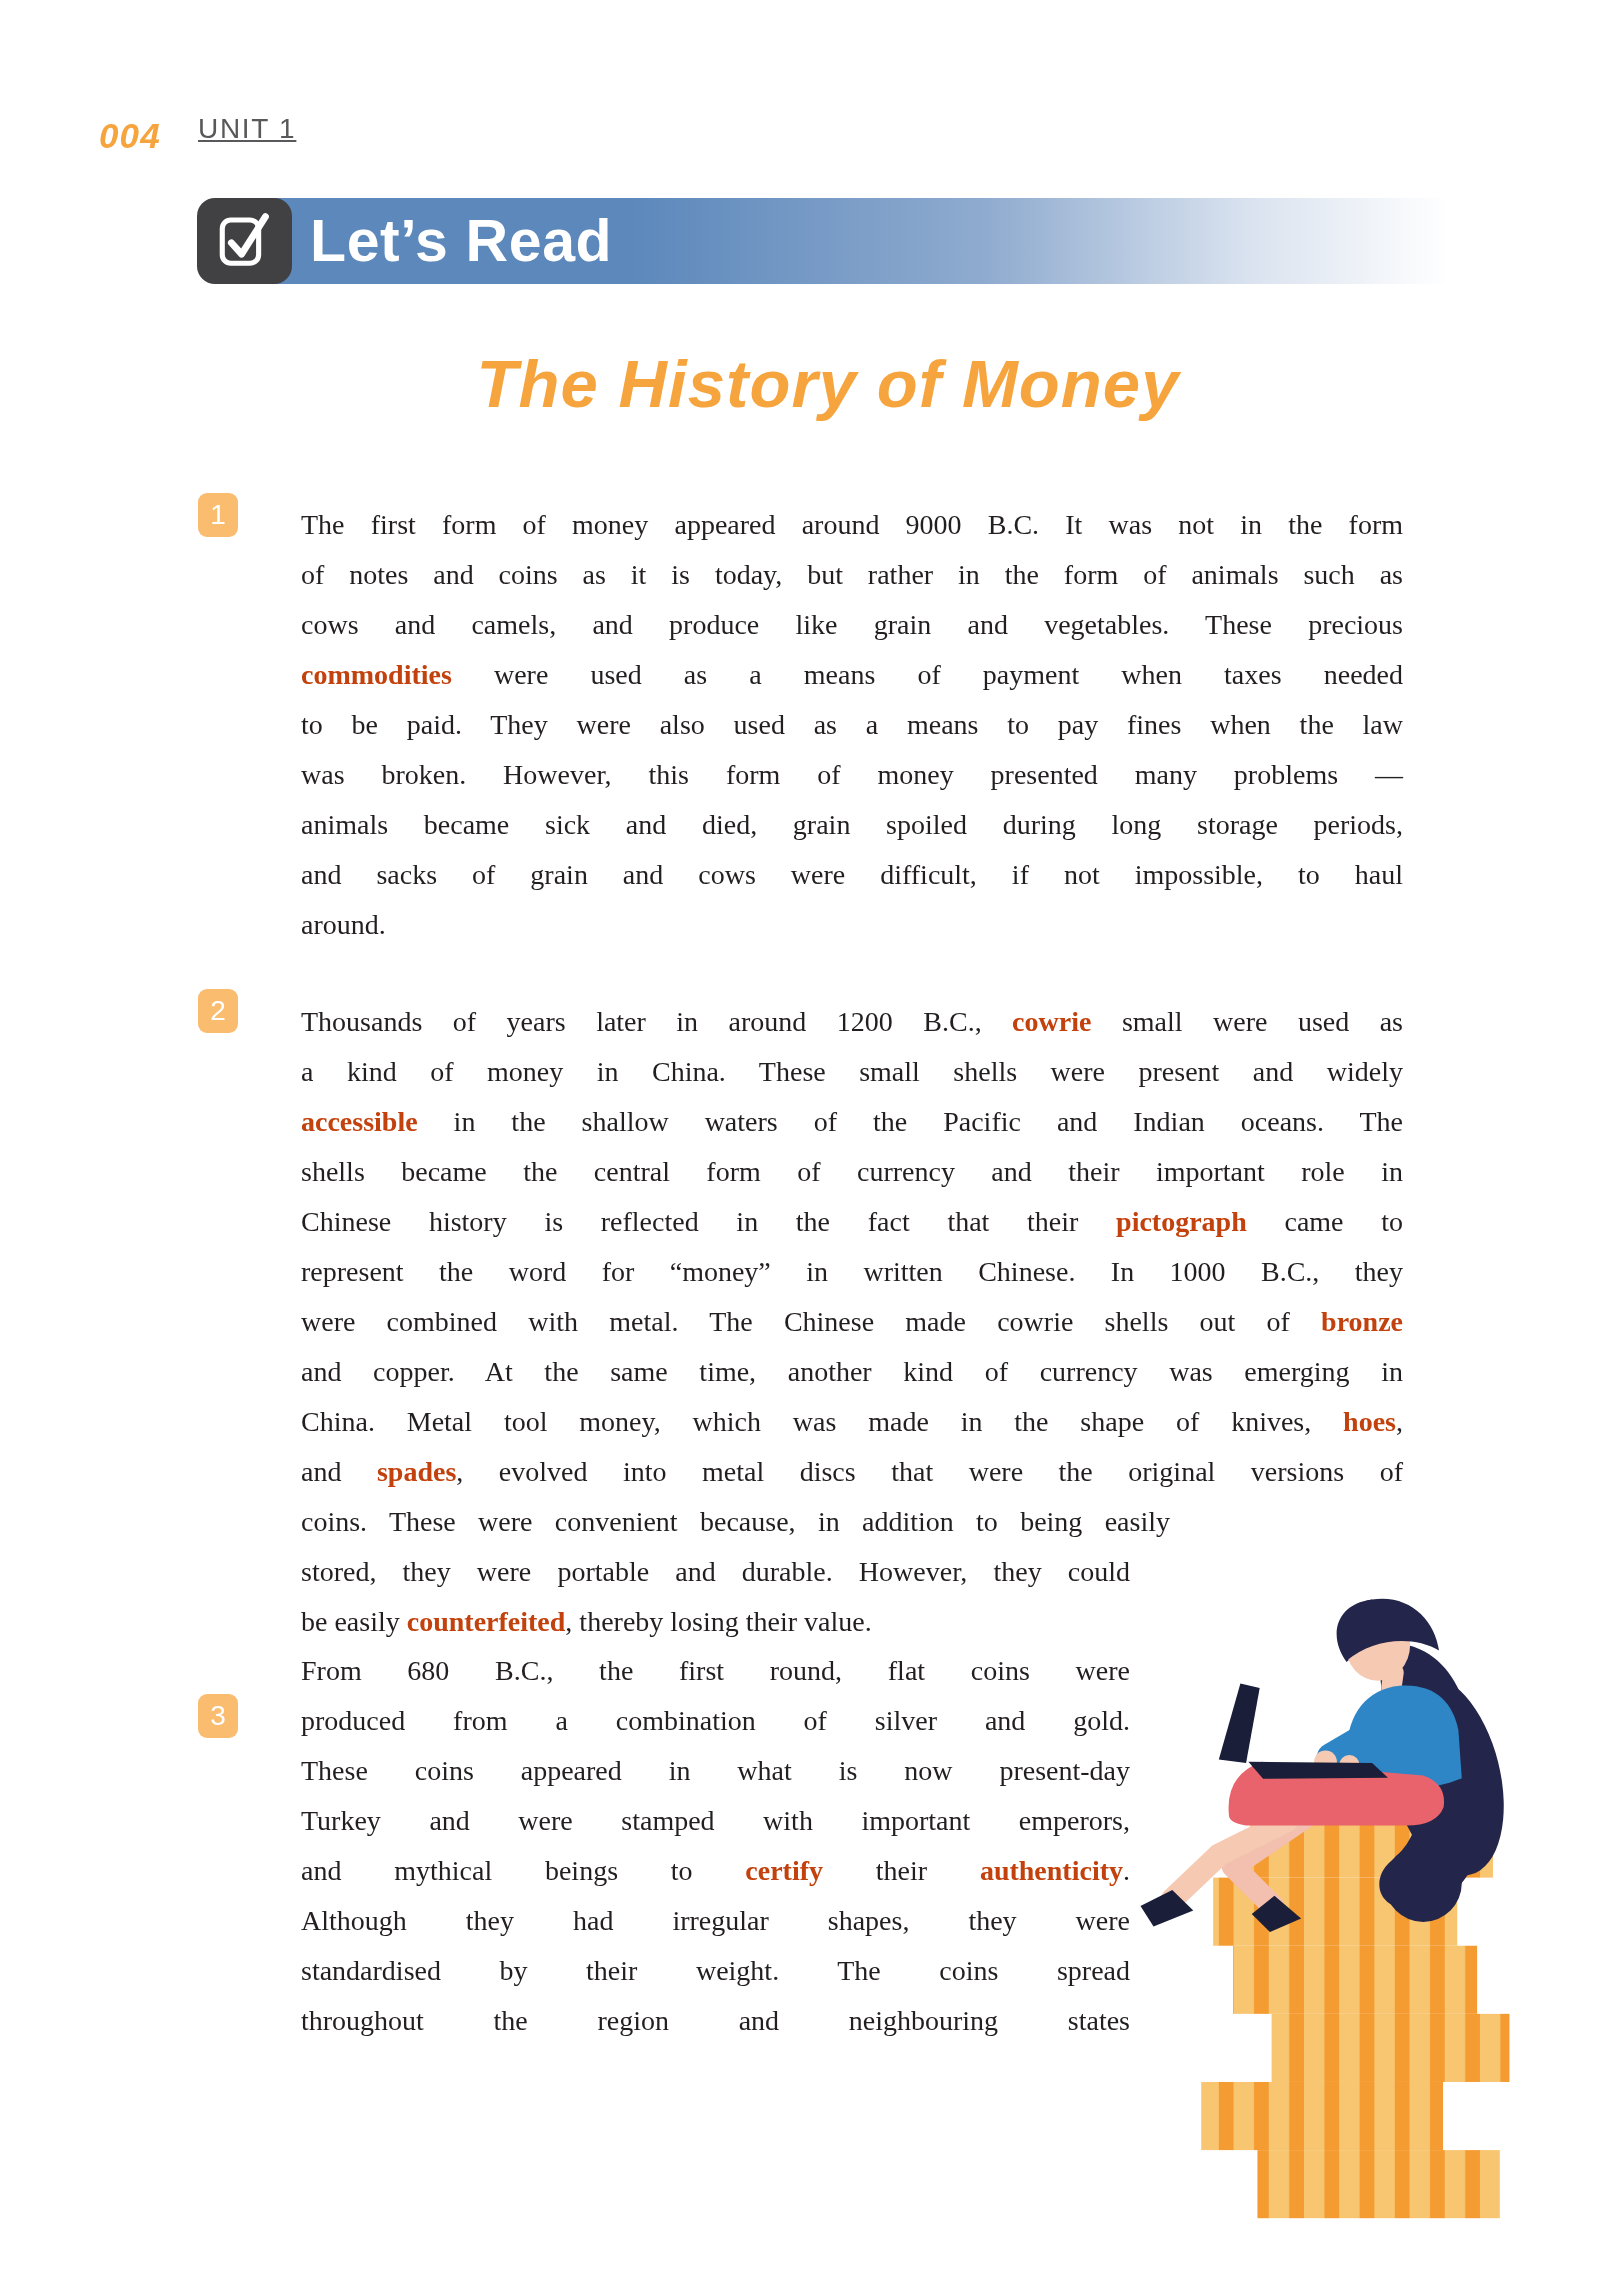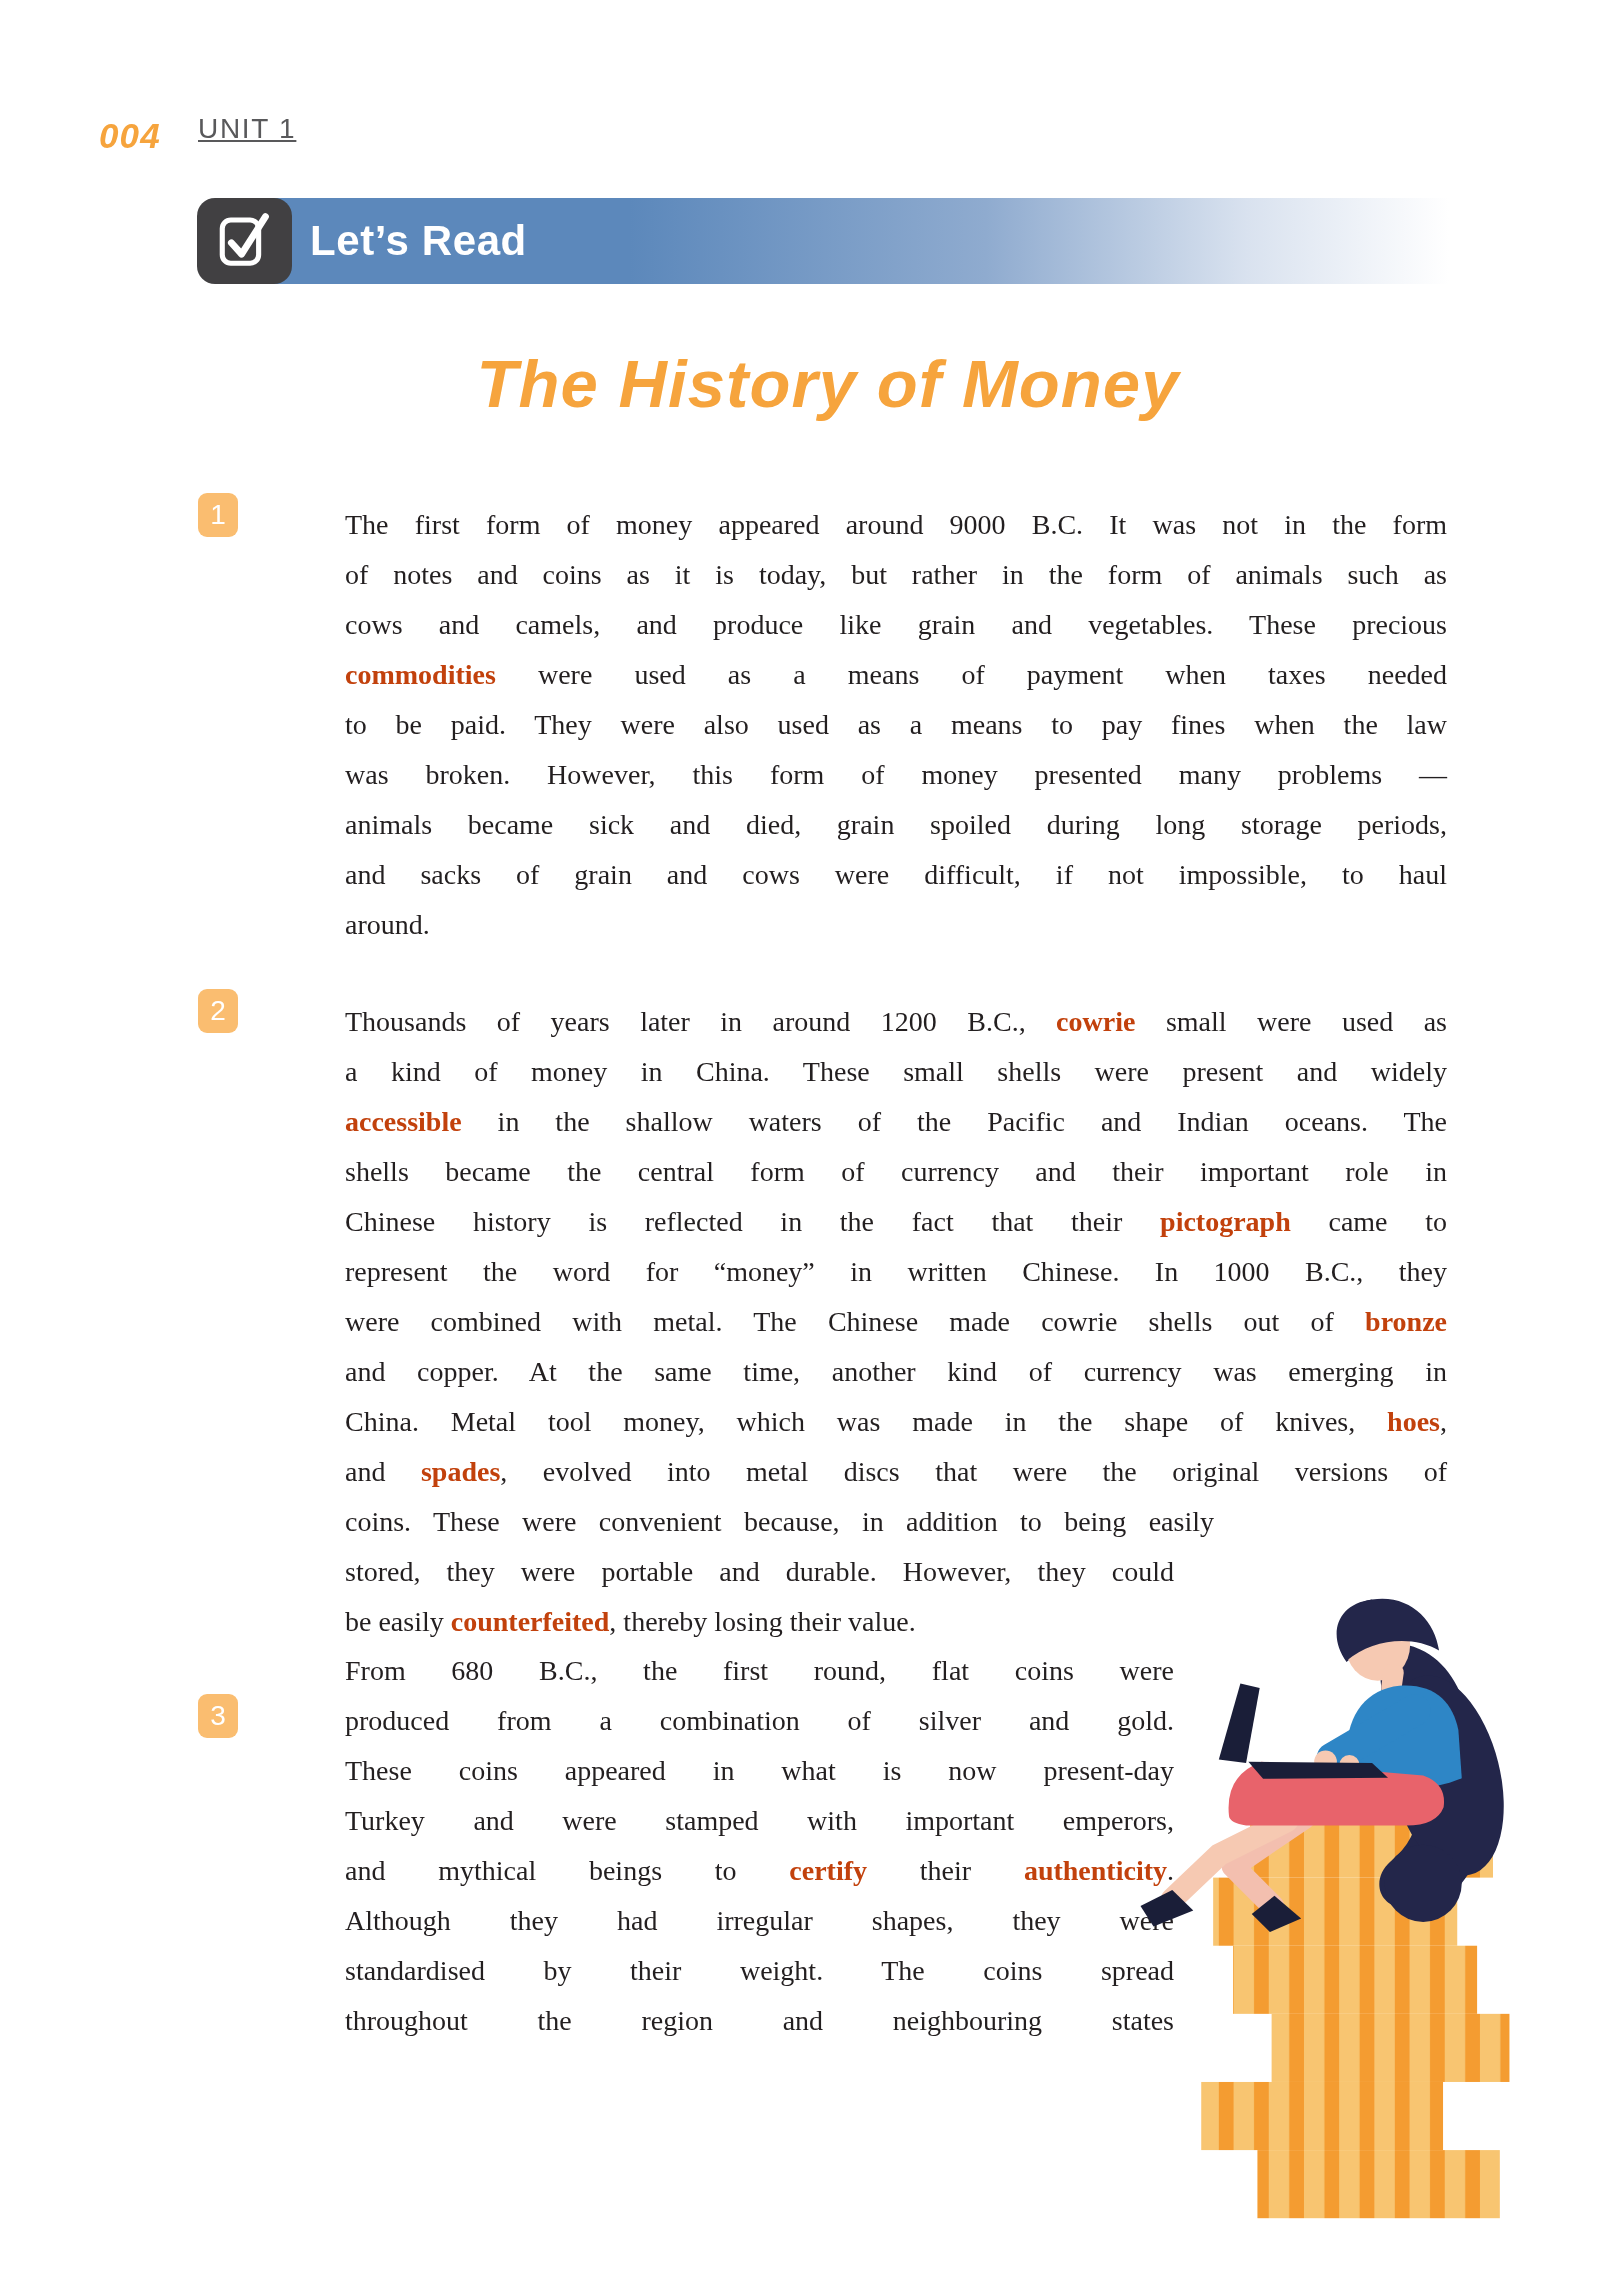--- a/index.html
+++ b/index.html
@@ -32,21 +32,21 @@
     background:linear-gradient(90deg,#5C88BB 0%,#5C88BB 30%,#8FABCf 60%,#D9E2EF 82%,#ffffff 99%);
   }
   .banner-dark{
     position:absolute;left:197px;top:198px;width:95px;height:86px;
     background:#414042;border-radius:18px;
     display:flex;align-items:center;justify-content:center;
   }
   .banner-label{
     position:absolute;left:310px;top:198px;height:86px;line-height:86px;
     font-family:"Liberation Sans", sans-serif;
-    font-weight:bold;font-size:42px;color:#ffffff;
+    font-weight:bold;font-size:59px;color:#ffffff;
     letter-spacing:0.6px;
   }
   
   .article-title{
     position:absolute;left:196px;top:341px;width:1264px;
     text-align:center;
     font-family:"Liberation Sans", sans-serif;
     font-weight:bold;font-style:italic;
     font-size:67px;line-height:85px;color:#F6A43D;
     letter-spacing:1.1px;
@@ -60,21 +60,20 @@
     font-size:28px;font-weight:400;
     display:flex;align-items:center;justify-content:center;
   }
   #badge-1{top:493px;}
   #badge-2{top:989px;}
   #badge-3{top:1694px;}
   .para{
     position:absolute;
     color:#231F20;
     font-size:28px;
-    margin-left:44px;
   }
   #para-1{left:301px;top:500px;width:1102px;}
   #para-2{left:301px;top:997px;width:1102px;}
   #para-3{left:301px;top:1646px;width:829px;}
   .line{
     height:50px;line-height:50px;
     white-space:normal;
     overflow:visible;
   }
   .jl{

